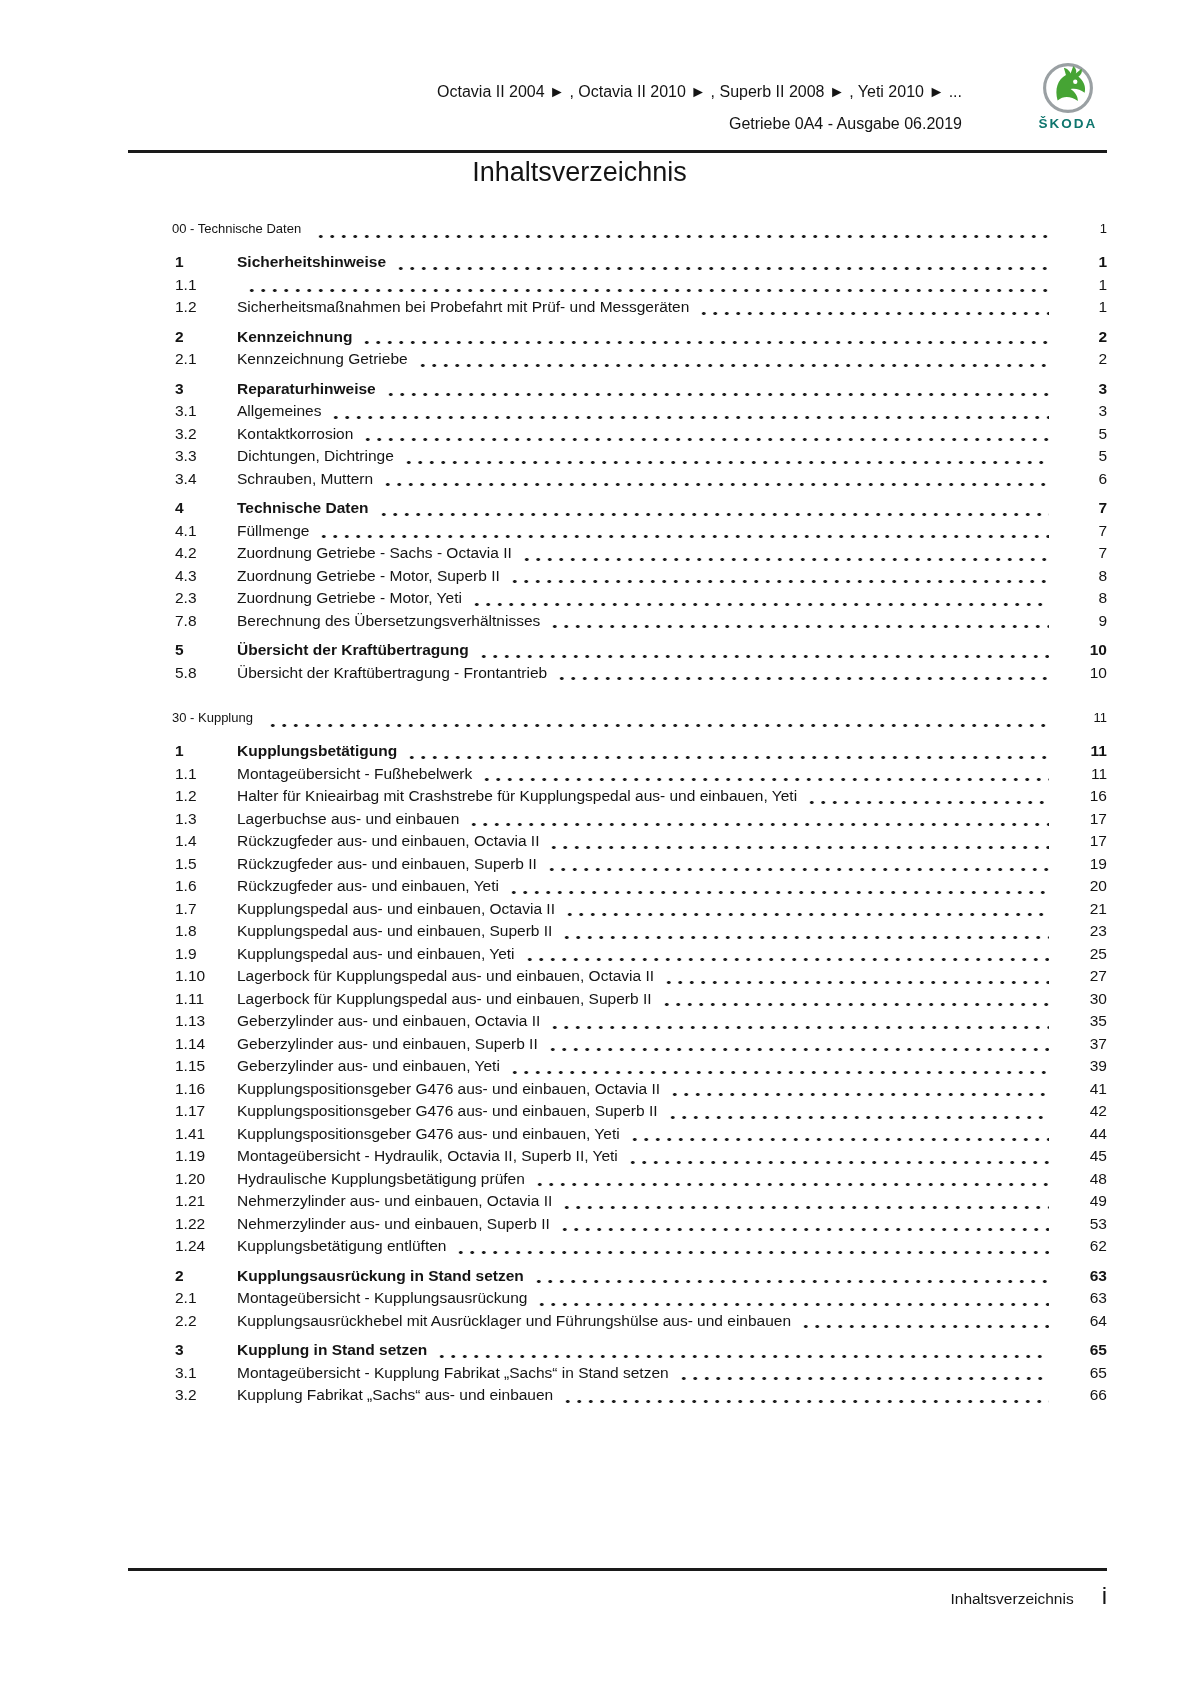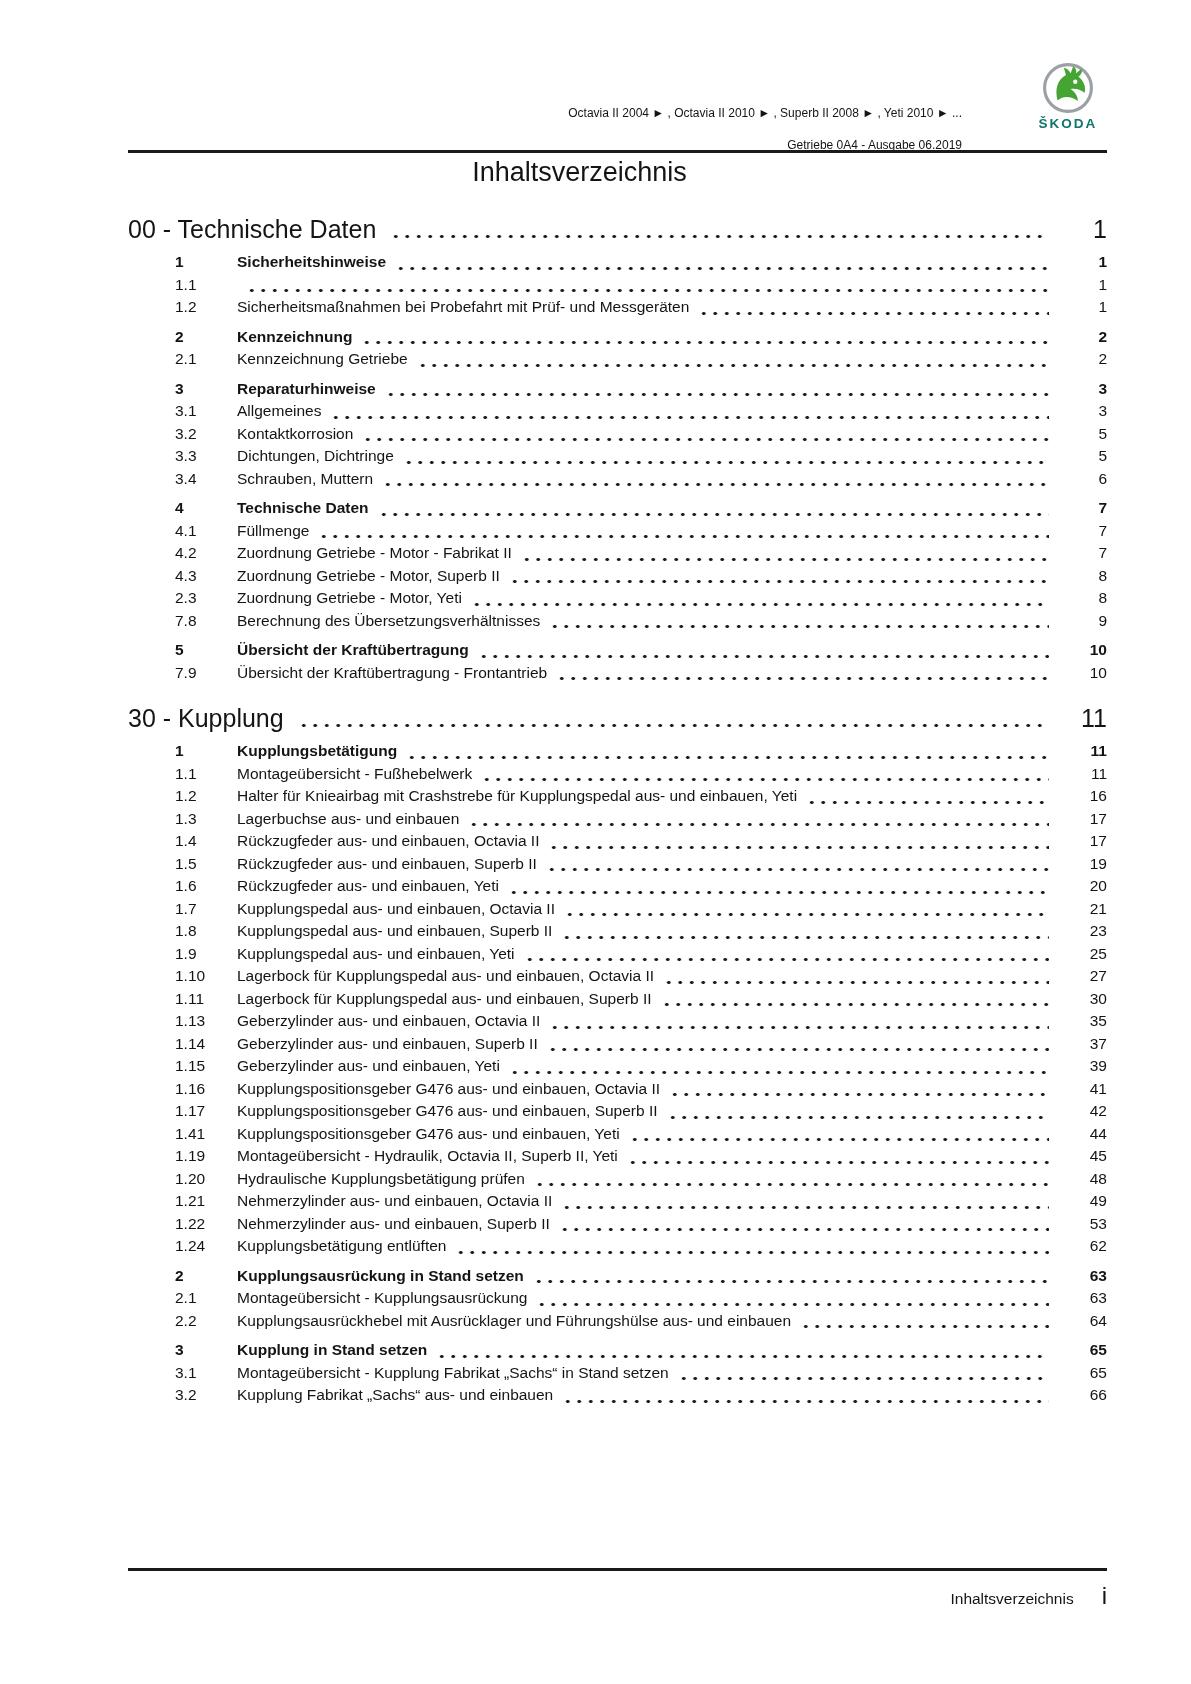--- a/index.html
+++ b/index.html
@@ -7,22 +7,22 @@
     width: 1191px; height: 1684px;
     background: #ffffff;
     color: #141414;
     font-family: "Liberation Sans", "DejaVu Sans", sans-serif;
     position: relative;
     overflow: hidden;
   }
 
   
   .header-lines {
-    position: absolute; top: 97px; right: 229px;
-    text-align: right; font-size: 12px; line-height: 32px;
+    position: absolute; top: 76px; right: 229px;
+    text-align: right; font-size: 16px; line-height: 32px;
     white-space: nowrap;
   }
   .logo {
     position: absolute; top: 62px; right: 88px;
     width: 70px; text-align: center;
   }
   .logo svg { display: block; margin: 0 auto; }
   .brand-word {
     display: block; margin-top: 2px;
     font-size: 13.5px; font-weight: bold; letter-spacing: 2px;
@@ -55,21 +55,21 @@
     height: 3px;
     margin: 0 12px 4px 9px;
     background-image: radial-gradient(circle, #1b1b1b 1.5px, transparent 1.9px);
     background-size: 11.5px 3px;
     background-repeat: repeat-x;
     background-position: 0 0;
   }
   .toc-row .page { flex: none; min-width: 46px; text-align: right; }
 
   .section-row {
-    font-size: 25px; line-height: 30px; margin-top: 19px;
+    font-size: 13px; line-height: 30px; margin-top: 19px; margin-left: 44px;
   }
   .section-row:first-child { margin-top: 0; }
   .section-row .dots { margin-bottom: 6px; margin-left: 14px; }
   .section-row .label { flex: none; }
 
   .entry-row .num { flex: none; width: 62px; margin-left: 47px; }
   .entry-row .title { flex: none; text-align: center; }
   .entry-row.chapter { font-weight: bold; margin-top: 7px; }
 
   
@@ -177,21 +177,21 @@
       <span class="page">7</span>
     </div>
     <div class="toc-row entry-row">
       <span class="num">4.1</span>
       <span class="title">Füllmenge</span>
       <span class="dots"></span>
       <span class="page">7</span>
     </div>
     <div class="toc-row entry-row">
       <span class="num">4.2</span>
-      <span class="title">Zuordnung Getriebe - Motor - Fabrikat II</span>
+      <span class="title">Zuordnung Getriebe - Sachs - Octavia II</span>
       <span class="dots"></span>
       <span class="page">7</span>
     </div>
     <div class="toc-row entry-row">
       <span class="num">4.3</span>
       <span class="title">Zuordnung Getriebe - Motor, Superb II</span>
       <span class="dots"></span>
       <span class="page">8</span>
     </div>
     <div class="toc-row entry-row">
@@ -206,21 +206,21 @@
       <span class="dots"></span>
       <span class="page">9</span>
     </div>
     <div class="toc-row entry-row chapter">
       <span class="num">5</span>
       <span class="title">Übersicht der Kraftübertragung</span>
       <span class="dots"></span>
       <span class="page">10</span>
     </div>
     <div class="toc-row entry-row">
-      <span class="num">7.9</span>
+      <span class="num">5.8</span>
       <span class="title">Übersicht der Kraftübertragung - Frontantrieb</span>
       <span class="dots"></span>
       <span class="page">10</span>
     </div>
     <div class="toc-row section-row">
       <span class="label">30 - Kupplung</span>
       <span class="dots"></span>
       <span class="page">11</span>
     </div>
     <div class="toc-row entry-row chapter">

